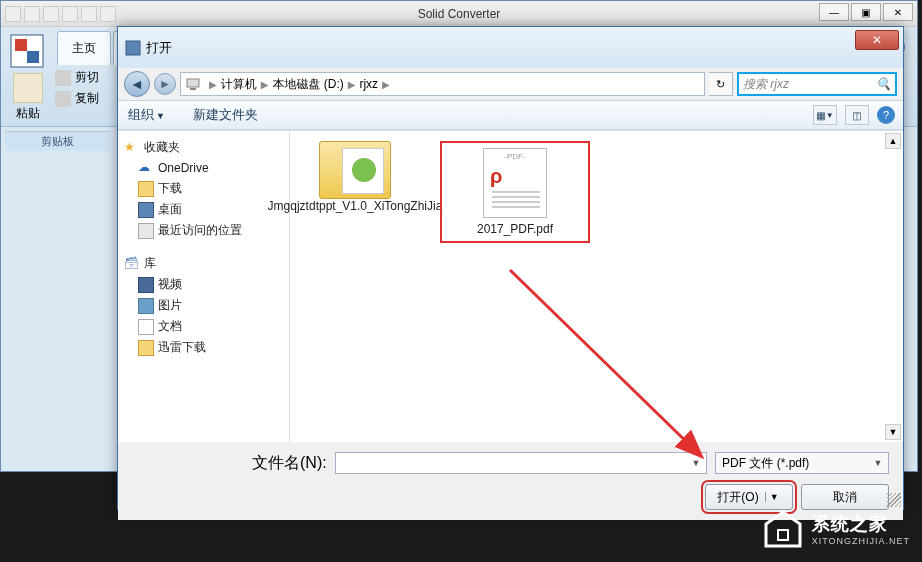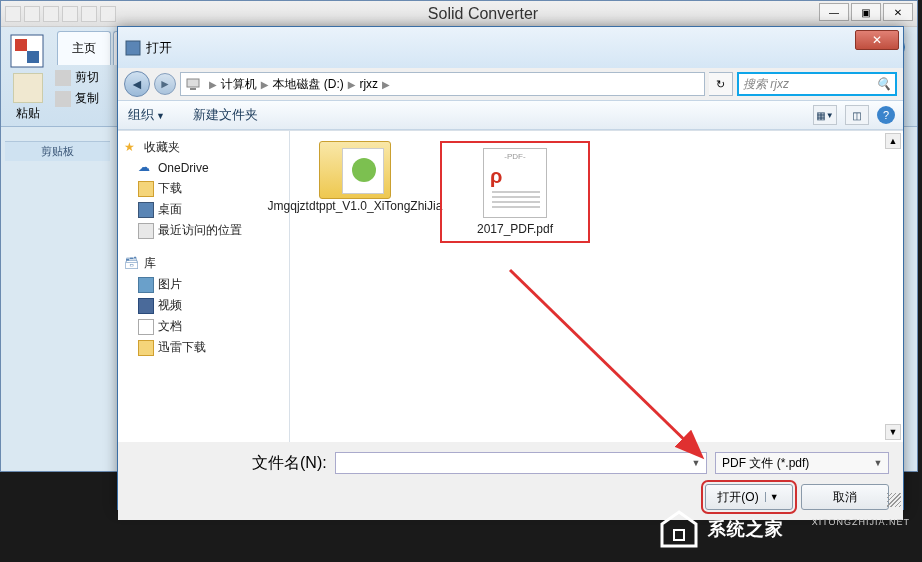--- a/index.html
+++ b/index.html
@@ -3,36 +3,36 @@
   <meta charset="utf-8">
   <style>
     * { margin: 0; padding: 0; box-sizing: border-box; font-family: "Microsoft YaHei", "Segoe UI", sans-serif; }
     body { width: 922px; height: 562px; background: #1a1a1a; position: relative; overflow: hidden; }
     
     
     .main-window { position: absolute; top: 0; left: 0; width: 918px; height: 472px; background: #dae8f2; border: 1px solid #6a8ab0; }
     .main-titlebar { height: 26px; background: linear-gradient(#f0f0f0, #e0e0e0); display: flex; align-items: center; border-bottom: 1px solid #ccc; position: relative; }
     .main-titlebar-icons { display: flex; gap: 3px; padding: 2px 4px; }
     .mini-icon { width: 16px; height: 16px; background: #eee; border: 1px solid #ccc; }
-    .main-title { position: absolute; left: 50%; transform: translateX(-50%); font-size: 16px; color: #333; margin-left: 24px; }
+    .main-title { position: absolute; left: 50%; transform: translateX(-50%); font-size: 12px; color: #333; }
     .main-window-controls { position: absolute; right: 4px; top: 2px; display: flex; gap: 2px; }
     .mwctrl { width: 30px; height: 18px; border: 1px solid #aaa; background: #f5f5f5; font-size: 10px; display: flex; align-items: center; justify-content: center; }
     
     .ribbon-area { height: 100px; background: linear-gradient(#dce9f3, #cde0ef); border-bottom: 1px solid #9fb9d3; }
     .app-icon-big { width: 40px; height: 40px; position: absolute; left: 6px; top: 30px; }
     .tabs { display: flex; gap: 2px; padding-left: 56px; padding-top: 4px; }
     .tab { padding: 8px 14px; font-size: 12px; background: #f7fbff; border: 1px solid #9fb9d3; border-bottom: none; border-radius: 3px 3px 0 0; }
     .tab.cut { border-right: none; padding-right: 2px; }
     .ribbon-content { padding: 4px 8px; display: flex; }
     .paste-big { display: flex; flex-direction: column; align-items: center; gap: 2px; font-size: 12px; padding: 4px; }
     .paste-icon { width: 30px; height: 30px; background: #f0e8d0; border: 1px solid #cca; }
     .small-btns { display: flex; flex-direction: column; gap: 4px; margin-left: 8px; }
     .small-btn { display: flex; align-items: center; gap: 4px; font-size: 12px; }
     .small-btn .ico { width: 16px; height: 16px; background: #d0d0d0; }
-    .group-label { text-align: center; font-size: 11px; color: #3b5778; margin-top: 2px; background: #cfe2f1; border-top: 1px solid #b0c7dc; padding: 2px; width: 105px; position: absolute; left: 4px; top: 138px; }
+    .group-label { text-align: center; font-size: 11px; color: #3b5778; margin-top: 2px; background: #cfe2f1; border-top: 1px solid #b0c7dc; padding: 2px; width: 105px; position: absolute; left: 4px; top: 128px; }
     .help-icon { position: absolute; right: 12px; top: 36px; width: 20px; height: 20px; border-radius: 50%; background: #3a84cc; color: #fff; font-size: 13px; display: flex; align-items: center; justify-content: center; font-weight: bold; }
 
     
     .dialog { position: absolute; left: 117px; top: 26px; width: 787px; height: 484px; background: #f0f0f0; border: 1px solid #3a6ea5; box-shadow: 0 0 12px rgba(0,0,0,0.4); }
     .dlg-titlebar { height: 41px; background: linear-gradient(#eaf3fb, #d5e6f5); display: flex; align-items: center; padding: 0 6px; position: relative; }
     .dlg-title { font-size: 13px; color: #000; margin-left: 4px; }
     .dlg-icon { width: 18px; height: 18px; }
     .dlg-close { position: absolute; right: 4px; top: 3px; width: 44px; height: 20px; background: linear-gradient(#e18074, #c04f3f); border: 1px solid #8a3428; border-radius: 2px; color: #fff; font-size: 12px; display: flex; align-items: center; justify-content: center; }
     
     .nav-bar { height: 32px; display: flex; align-items: center; padding: 0 6px; gap: 4px; background: #f0f0f0; }
@@ -88,21 +88,21 @@
     .btn.primary { outline: 2px solid #d03030; outline-offset: 2px; position: relative; }
     .btn.primary .dd-split { border-left: 1px solid #8a9aaa; width: 16px; font-size: 9px; margin-left: 6px; padding-left: 4px; }
     .resize-grip { position: absolute; right: 2px; bottom: 2px; width: 14px; height: 14px; background: repeating-linear-gradient(135deg, #999 0, #999 1px, transparent 1px, transparent 3px); }
     
     
     .ann-arrow { position: absolute; left: 500px; top: 260px; width: 240px; height: 210px; pointer-events: none; }
     
     
     .watermark { position: absolute; right: 12px; bottom: 12px; display: flex; align-items: center; gap: 8px; }
     .wm-logo { width: 42px; height: 42px; }
-    .wm-text { display: flex; flex-direction: row; gap: 28px; }
+    .wm-text { display: flex; flex-direction: column; }
     .wm-cn { color: #fff; font-size: 18px; font-weight: bold; letter-spacing: 1px; }
     .wm-en { color: #ccc; font-size: 9px; letter-spacing: 1px; }
   </style>
 </head>
 <body>
 
 <div class="main-window">
   <div class="main-titlebar">
     <div class="main-titlebar-icons">
       <span class="mini-icon"></span>
@@ -215,26 +215,26 @@
       <div class="sb-item">
           <span class="ico" style="background:#e8e8e8;border:1px solid #aaa;"></span>
           <span>最近访问的位置</span>
         </div>
       <div class="spacer"></div>
       <div class="sb-item header">
           <span class="ico ico-lib">🗃</span>
           <span>库</span>
         </div>
       <div class="sb-item">
+          <span class="ico" style="background:#4a6a9a;border:1px solid #2a4a7a;"></span>
+          <span>视频</span>
+        </div>
+      <div class="sb-item">
           <span class="ico" style="background:#6aa0ca;border:1px solid #4a7aa0;"></span>
           <span>图片</span>
-        </div>
-      <div class="sb-item">
-          <span class="ico" style="background:#4a6a9a;border:1px solid #2a4a7a;"></span>
-          <span>视频</span>
         </div>
       <div class="sb-item">
           <span class="ico" style="background:#fff;border:1px solid #aaa;"></span>
           <span>文档</span>
         </div>
       <div class="sb-item">
           <span class="ico ico-folder"></span>
           <span>迅雷下载</span>
         </div>
     </div>

